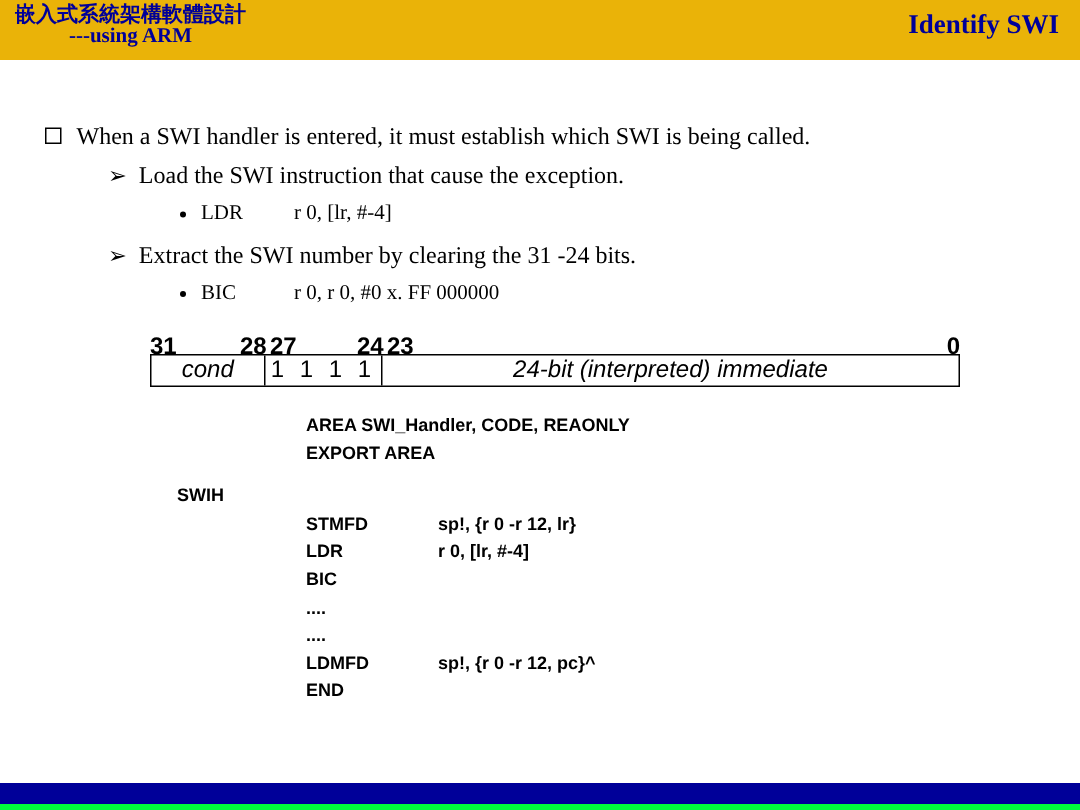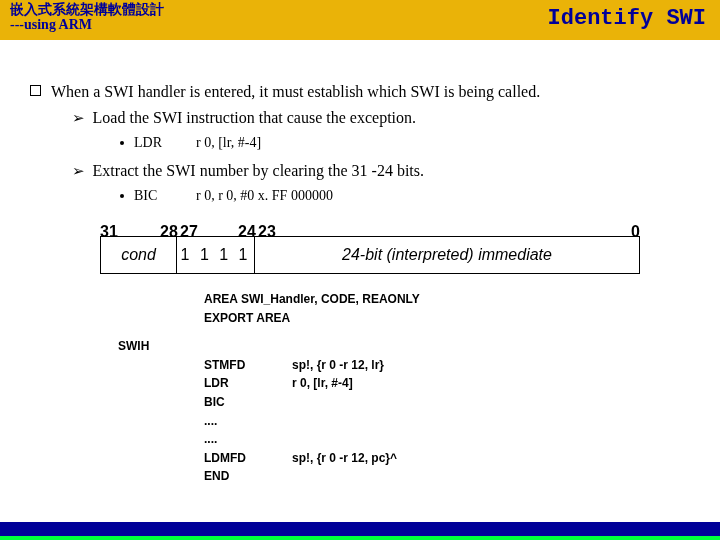--- a/index.html
+++ b/index.html
@@ -28,27 +28,27 @@
   .header-title-cn {
     font-size: 14px;
     font-weight: bold;
     color: #000099;
     font-family: "Microsoft JhengHei", "PMingLiU", sans-serif;
   }
   .header-title-sub {
     font-size: 14px;
     font-weight: bold;
     color: #000099;
+    text-align: center;
   }
   .header-right {
-    font-size: 22px;
+    font-size: 18px;
     font-weight: bold;
     color: #000099;
     padding-top: 4px;
-    font-family: Liberation Mono, monospace;
   }
   .content {
     padding: 40px 30px 0 30px;
     font-size: 16px;
     color: #000;
     line-height: 1.5;
   }
   .bullet-row {
     display: flex;
     align-items: flex-start;
@@ -102,21 +102,21 @@
   .bit-labels {
     display: flex;
     position: relative;
     height: 16px;
     font-weight: bold;
   }
   .bit-labels span { position: absolute; }
   .enc-table {
     display: flex;
     border: 1px solid #000;
-    height: 38px;
+    height: 22px;
   }
   .enc-cell {
     border-right: 1px solid #000;
     display: flex;
     align-items: center;
     justify-content: center;
     font-style: italic;
   }
   .enc-cell:last-child { border-right: none; }
   .cell-cond { width: 76px; }

